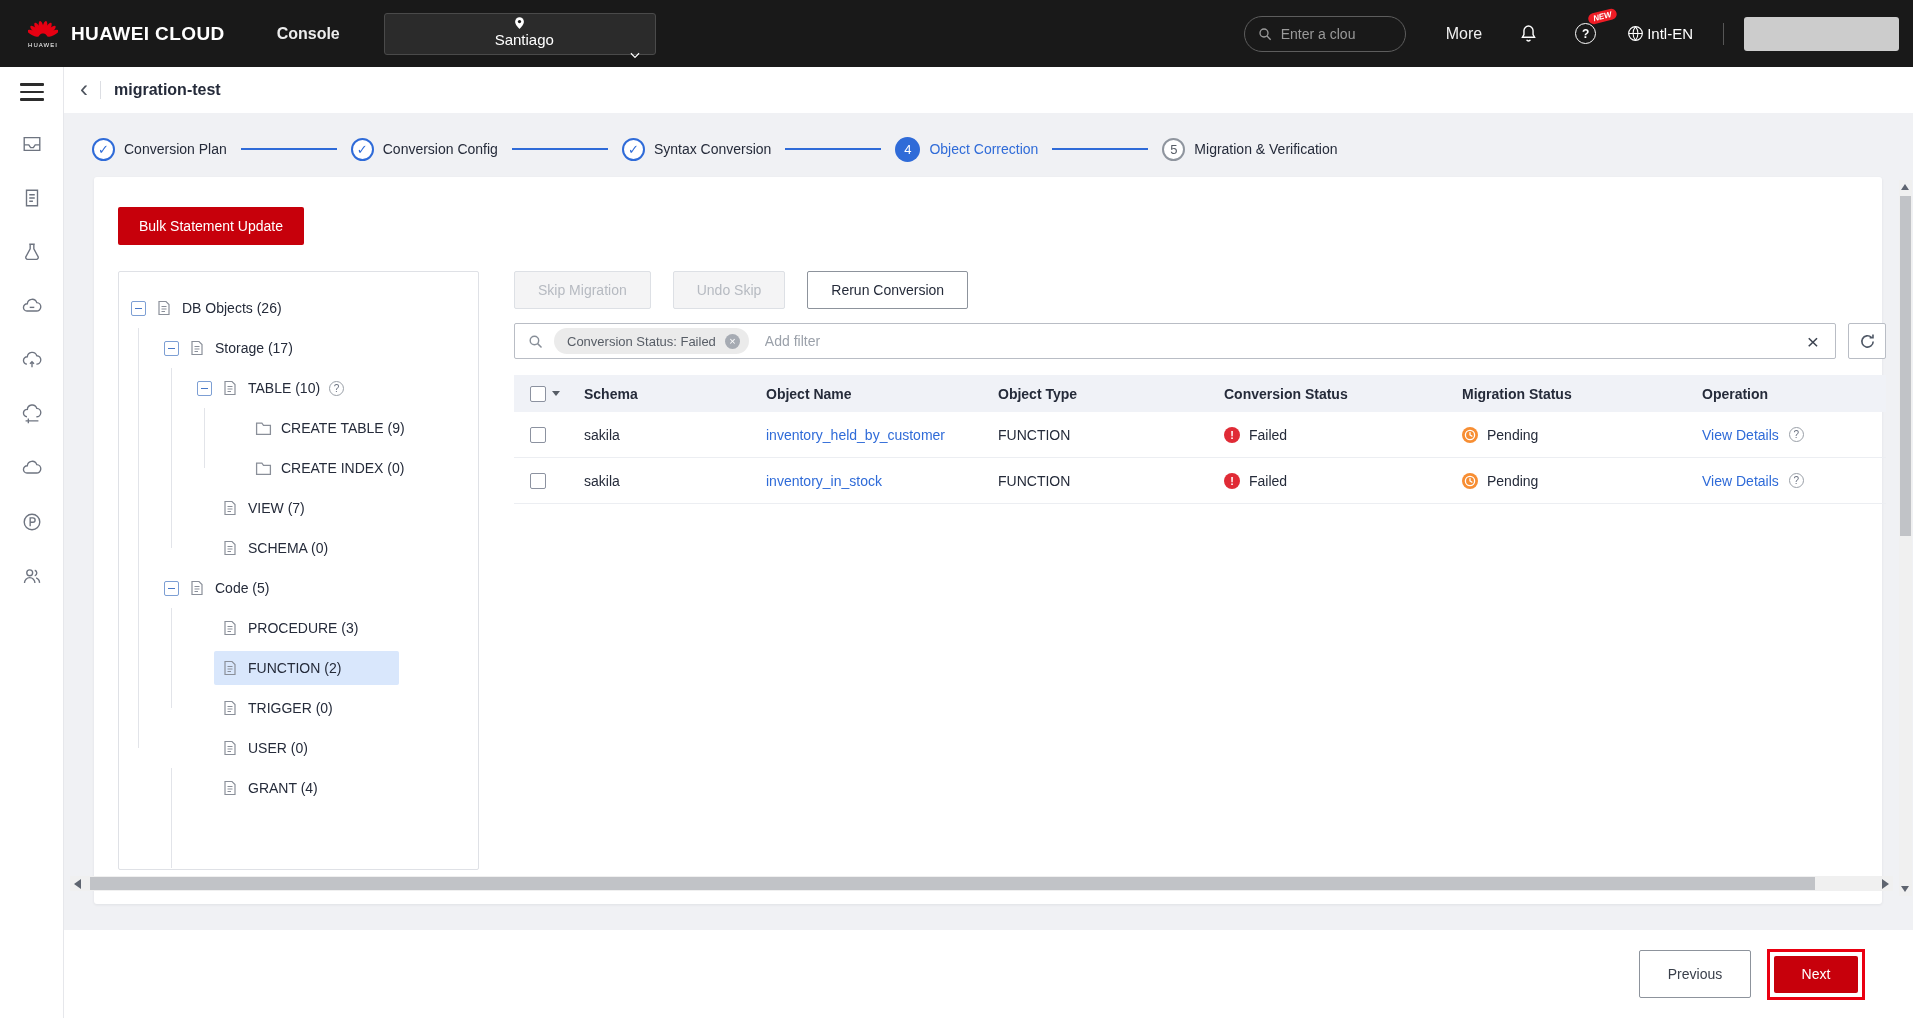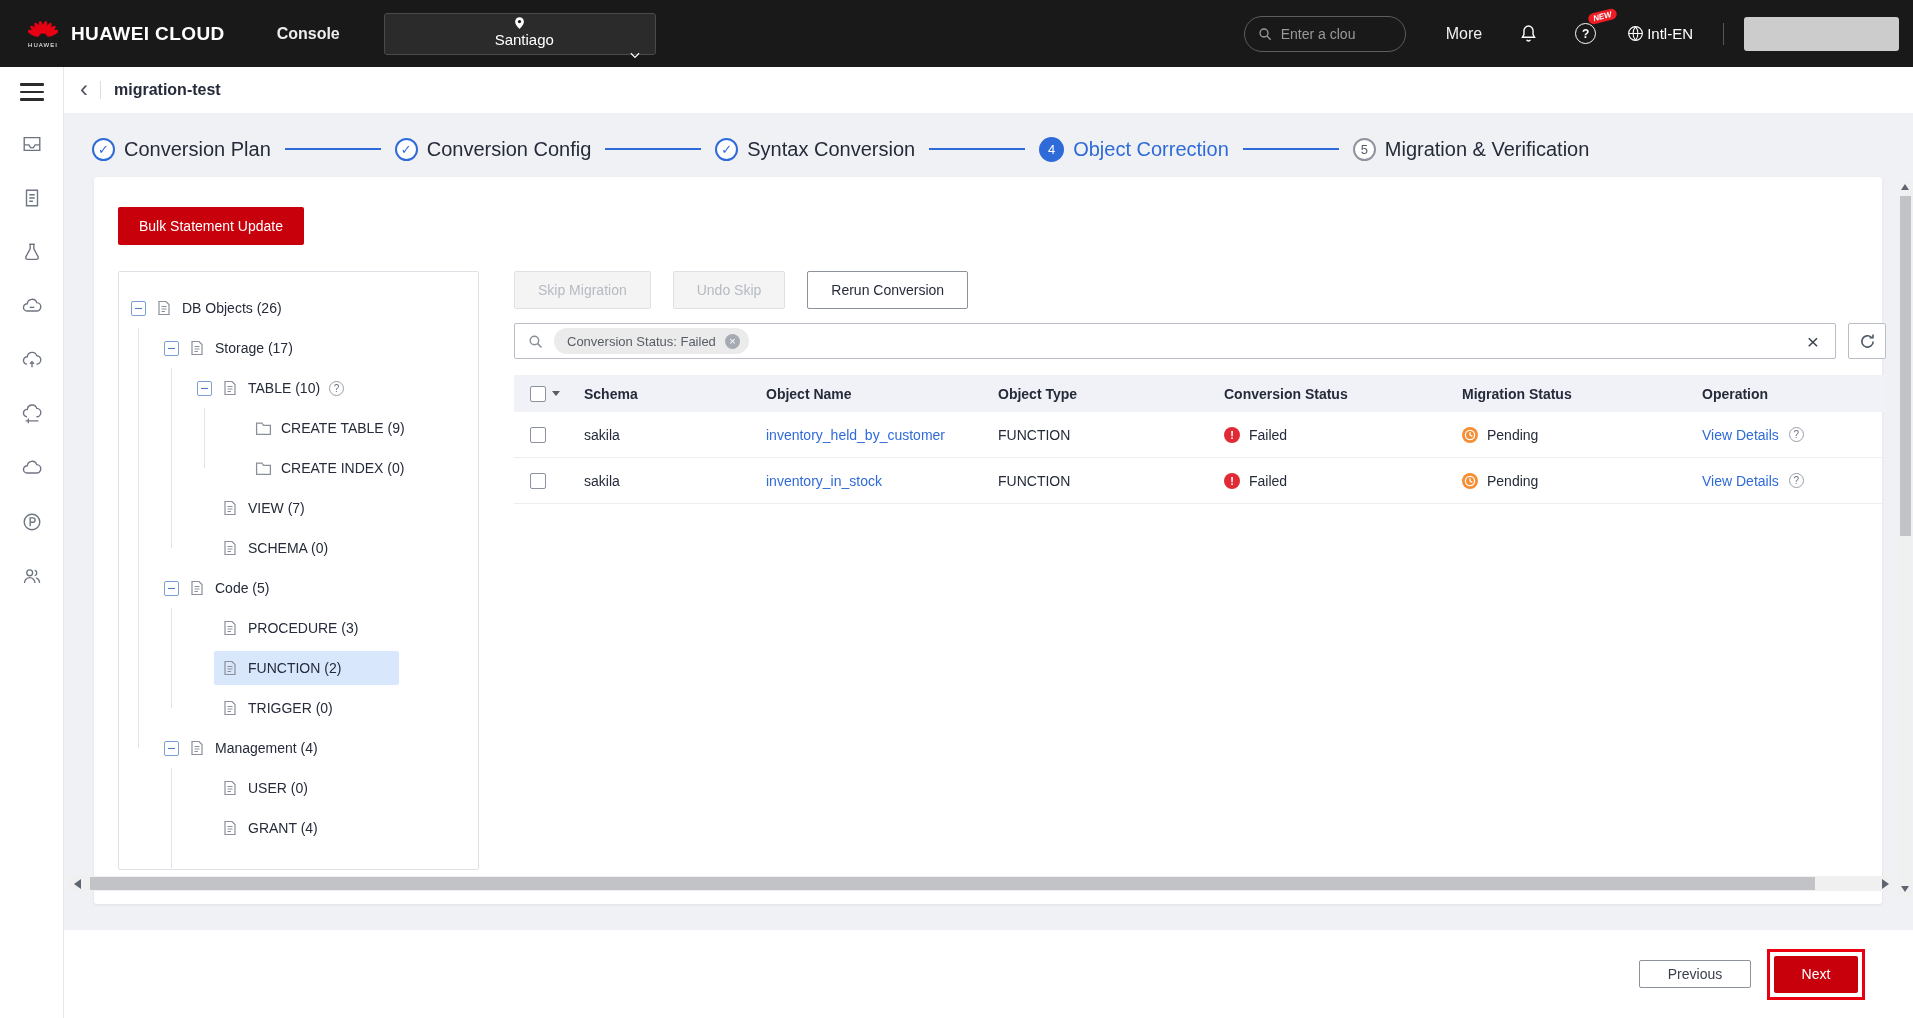--- a/index.html
+++ b/index.html
@@ -83,21 +83,21 @@
     display:flex; align-items:center;
   }
   .step { display:flex; align-items:center; }
   .scircle {
     width:23px; height:23px; border-radius:50%; flex:none;
     display:flex; align-items:center; justify-content:center; background:#fff;
   }
   .step.done .scircle { border:2px solid var(--blue,#2f6bd8); color:var(--blue,#2f6bd8); font-size:13px; font-weight:bold; }
   .step.active .scircle { width:25px; height:25px; background:var(--blue,#2f6bd8); color:#fff; font-size:13px; }
   .step.todo .scircle { border:2px solid #8f959e; color:#575d66; font-size:13px; }
-  .slabel { margin-left:9px; font-size:20px; color:#252b3a; }
+  .slabel { margin-left:9px; font-size:14px; color:#252b3a; }
   .step.active .slabel { color:var(--blue,#2f6bd8); }
   .sline { width:96px; height:2px; background:var(--blue,#2f6bd8); margin:0 14px; }
 
   
   .card {
     position:absolute; left:94px; top:177px; width:1788px; height:727px;
     background:#fff; border-radius:3px; box-shadow:0 1px 3px rgba(15,25,40,.07);
   }
   .bulk-btn {
     position:absolute; left:24px; top:30px; height:38px; padding:0 21px;
@@ -194,21 +194,21 @@
   .vscroll { position:absolute; right:1px; top:180px; width:13px; height:716px; background:#f0f0f0; z-index:10; }
   .vthumb { position:absolute; top:16px; left:1px; right:1px; height:340px; background:#c1c3c7; }
   .arrU { position:absolute; top:4px; left:2px; width:0;height:0; border-left:4.5px solid transparent; border-right:4.5px solid transparent; border-bottom:6px solid #5f6570; }
   .arrD { position:absolute; bottom:4px; left:2px; width:0;height:0; border-left:4.5px solid transparent; border-right:4.5px solid transparent; border-top:6px solid #5f6570; }
 
   
   .footer {
     position:absolute; left:64px; right:0; bottom:0; height:88px; background:#fff;
     display:flex; align-items:center; justify-content:flex-end; padding-right:48px; gap:16px;
   }
-  .prev-btn { height:28px; width:112px; background:#fff; border:1px solid #8d939c; border-radius:2px; color:#3a404b; font-size:14px; }
+  .prev-btn { height:48px; width:112px; background:#fff; border:1px solid #8d939c; border-radius:2px; color:#3a404b; font-size:14px; }
   .next-wrap { border:3px solid #ea0011; padding:4px; }
   .next-btn { height:37px; width:84px; background:var(--red,#c7000b); color:#fff; border:none; border-radius:2px; font-size:14px; }
 </style>
 </head>
 <body>
 
 <div class="header" data-interactable="false">
   <div class="logo" data-interactable="true">
     <svg width="30" height="24" viewBox="0 0 24 20">
       <g fill="#e60012">
@@ -506,30 +506,20 @@
       <span class="tspacer"></span>
       <span class="ticon" data-interactable="false">
           <svg width="16" height="16" viewBox="0 0 16 16">
             <path d="M3 1.5h7l3 3v10H3z" fill="none" stroke="#8a8f99" stroke-width="1.2"></path>
             <path d="M5.5 6.5h5 M5.5 9h5 M5.5 11.5h3.5" stroke="#8a8f99" stroke-width="1"></path>
           </svg>
         </span>
       <span class="tlabel" data-interactable="true">TRIGGER (0)</span>
     </div>
 
-    <div class="trow lvl1" data-interactable="true">
-      <span class="toggle" data-interactable="true"></span>
-      <span class="ticon" data-interactable="false">
-          <svg width="16" height="16" viewBox="0 0 16 16">
-            <path d="M3 1.5h7l3 3v10H3z" fill="none" stroke="#8a8f99" stroke-width="1.2"></path>
-            <path d="M5.5 6.5h5 M5.5 9h5 M5.5 11.5h3.5" stroke="#8a8f99" stroke-width="1"></path>
-          </svg>
-        </span>
-      <span class="tlabel" data-interactable="true">Management (4)</span>
-    </div>
 
     <div class="trow lvl2" data-interactable="true">
       <span class="tspacer"></span>
       <span class="ticon" data-interactable="false">
           <svg width="16" height="16" viewBox="0 0 16 16">
             <path d="M3 1.5h7l3 3v10H3z" fill="none" stroke="#8a8f99" stroke-width="1.2"></path>
             <path d="M5.5 6.5h5 M5.5 9h5 M5.5 11.5h3.5" stroke="#8a8f99" stroke-width="1"></path>
           </svg>
         </span>
       <span class="tlabel" data-interactable="true">USER (0)</span>
@@ -561,20 +551,21 @@
         <span data-interactable="false" style="display:flex">
           <svg width="17" height="17" viewBox="0 0 24 24">
               <circle cx="10.5" cy="10.5" r="6" fill="none" stroke="#878e98" stroke-width="2"></circle>
               <path d="M15 15l5.5 5.5" stroke="#878e98" stroke-width="2"></path>
             </svg>
         </span>
         <span class="ftag" data-interactable="true">
           <span data-interactable="false">Conversion Status: Failed</span>
           <span class="ftag-x" data-interactable="true">×</span>
         </span>
+        <input data-interactable="true" placeholder="Add filter" style="">
         <span class="fclear" data-interactable="true">×</span>
       </div>
       <div class="refresh-btn" data-interactable="true">
         <svg width="17" height="17" viewBox="0 0 18 18">
             <path d="M15 9a6 6 0 1 1-1.9-4.4" fill="none" stroke="#4f5866" stroke-width="1.7"></path>
             <path d="M14.8 1.6v3.5h-3.5" fill="none" stroke="#4f5866" stroke-width="1.7"></path>
           </svg>
       </div>
     </div>
 

